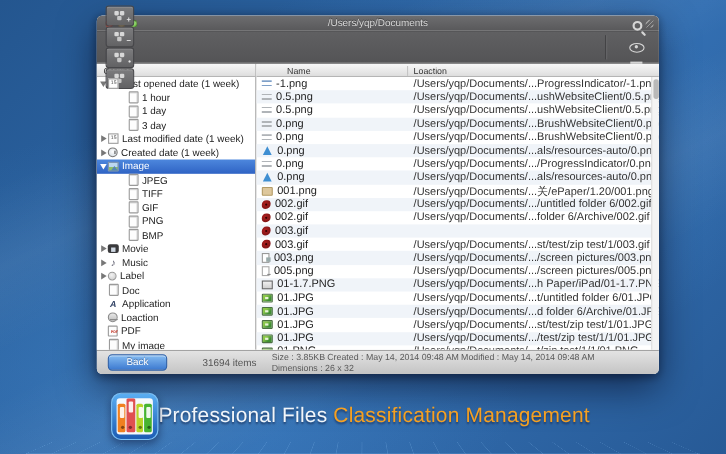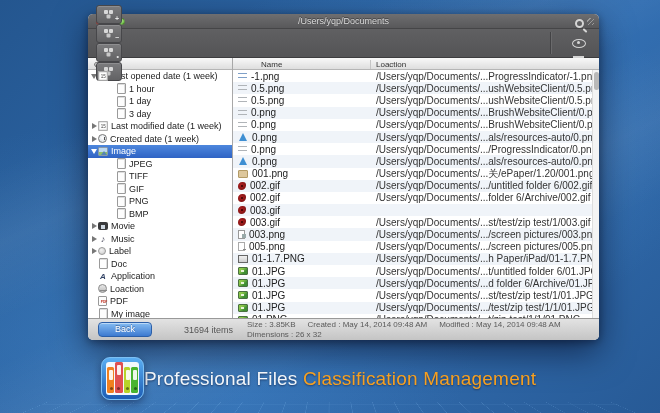--- a/index.html
+++ b/index.html
@@ -145,21 +145,21 @@
 
   
   .statusbar { height:22px; flex:none; background:linear-gradient(#e3e3e3,#c4c4c4);
         border-top:1px solid #999; border-radius:0 0 5px 5px; display:flex; align-items:center;
         padding:0 10px; position:relative; }
   .backbtn { width:54px; height:15px; border-radius:4px; border:1px solid #2c5fa8;
         background:linear-gradient(#85bcf2,#3d7ad0); color:#fff; font-size:9px; line-height:13px;
         text-align:center; text-shadow:0 -1px 0 rgba(0,0,30,.35); box-shadow:inset 0 1px 0 rgba(255,255,255,.45); }
   .itemcount { font-size:9px; color:#555; margin-left:32px; }
   .statinfo { margin-left:14px; font-size:8px; color:#5a5a5a; line-height:9.5px; }
-  .statline { display:flex; gap:12px; white-space:nowrap; }
+  .statline { display:flex; gap:2px; white-space:nowrap; }
 
   
   .caption { position:absolute; left:101px; top:357px; display:flex; align-items:center; }
   .appicon { width:43px; height:43px; border-radius:9px; flex:none; position:relative;
         background:linear-gradient(#5aaef2,#1c5cb4); border:1px solid #7cc0f4;
         box-shadow:0 3px 8px rgba(0,0,30,.4); }
   .appicon-inner { position:absolute; left:4px; top:4px; right:4px; bottom:4px; background:#f4f8fc;
         border-radius:3px; display:flex; align-items:flex-end; justify-content:center; gap:1px;
         padding:2px 1px; overflow:hidden; }
   .binder { width:8px; border-radius:1.5px; position:relative; }

